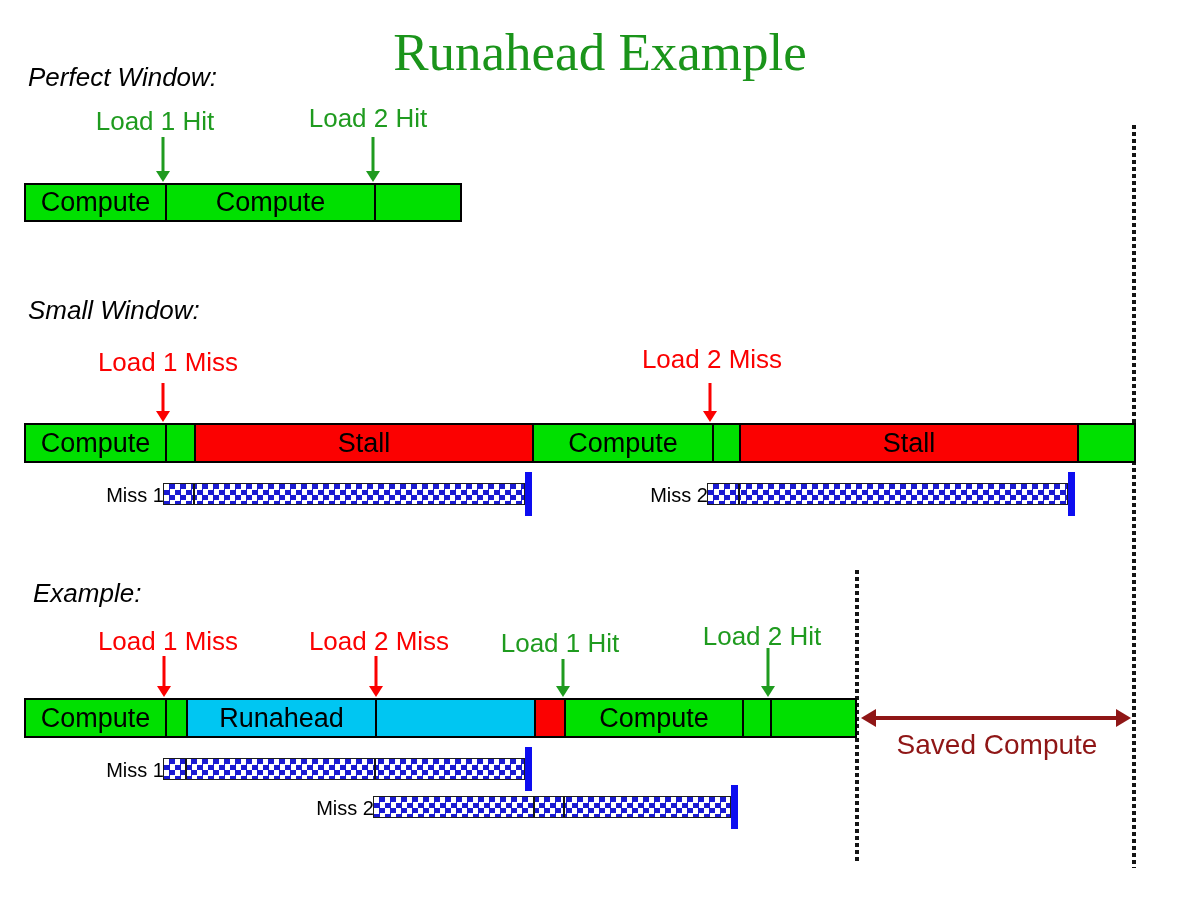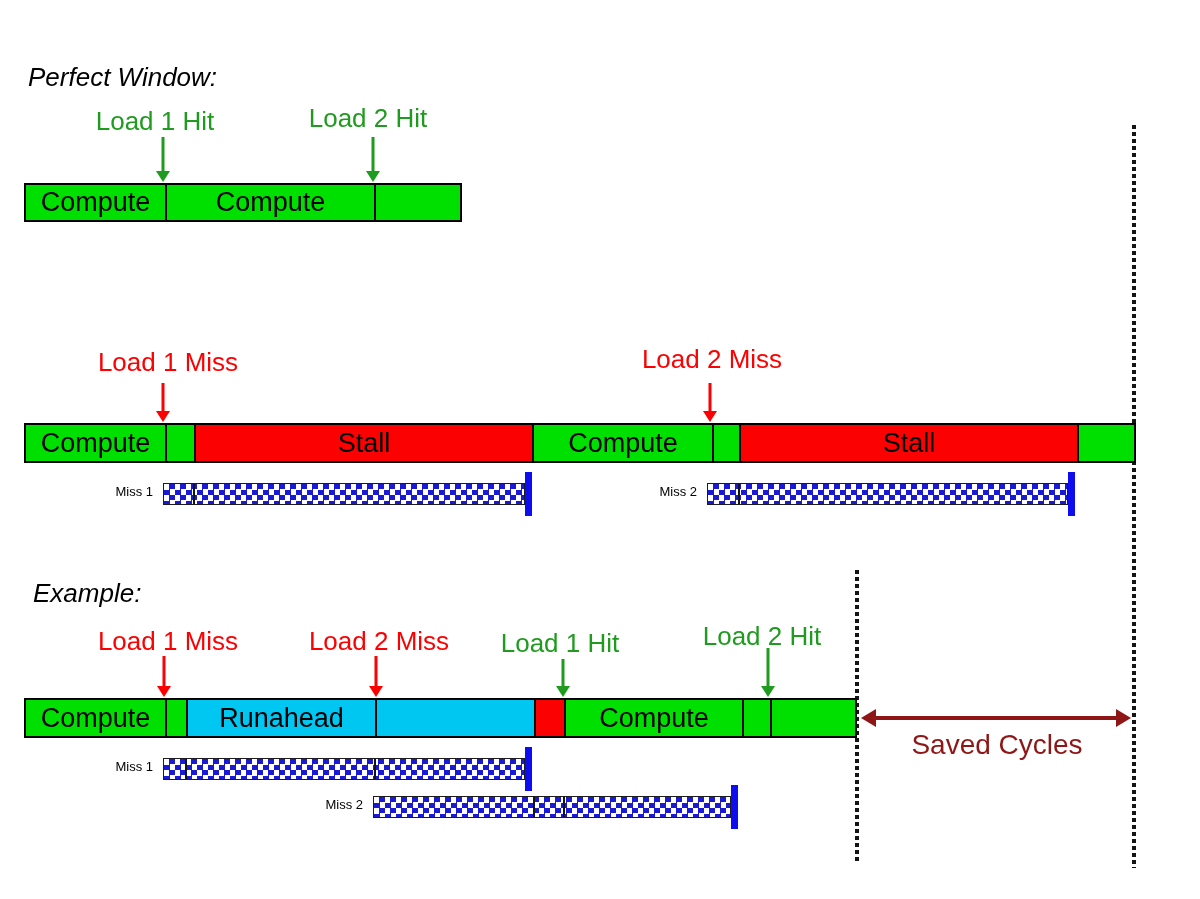--- a/index.html
+++ b/index.html
@@ -18,50 +18,52 @@
   .arrow { position:absolute; width:14px; }
   .arrow-line { position:absolute; left:50%; transform:translateX(-50%); top:0; width:3px; }
   .arrow-head { position:absolute; bottom:0; left:0; width:0; height:0;
     border-left:7px solid transparent; border-right:7px solid transparent; }
   .bar { position:absolute; border:2px solid #000; overflow:hidden; background:#fff; }
   .seg { position:absolute; top:0; bottom:0; display:flex; align-items:center;
     justify-content:center; font-size:27px; white-space:nowrap; }
   .missbar { position:absolute; height:22px; border:1px solid #1c1c1c; }
   .tick { position:absolute; top:0; bottom:0; width:2px; background:#141414; }
   .cap { position:absolute; width:7px; height:44px; }
-  .misslab { position:absolute; font-size:13px; white-space:nowrap; transform:translateX(-100%); }
+  .misslab { position:absolute; font-size:20px; white-space:nowrap; transform:translateX(-100%);margin-left:11px; }
   .vdots { position:absolute; width:4px; }
   .dblarrow { position:absolute; height:18px; }
   .dbl-line { position:absolute; top:7px; height:4px; left:12px; right:12px; }
   .dbl-head { position:absolute; top:0; width:0; height:0;
     border-top:9px solid transparent; border-bottom:9px solid transparent; }
   .sc-label { position:absolute; font-size:28px; white-space:nowrap; transform:translateX(-50%); }
 </style>
 </head>
 <body>
 
 <div id="canvas">
+  <div class="title" style="color: rgb(26, 148, 26);">Runahead Example</div>
 <div class="vdots" style="left: 855px; top: 570px; height: 293px; background-image: repeating-linear-gradient(rgb(20, 20, 20) 0px, rgb(20, 20, 20) 4px, transparent 4px, transparent 7px);"></div>
     <div class="vdots" style="left: 1132px; top: 125px; height: 743px; background-image: repeating-linear-gradient(rgb(20, 20, 20) 0px, rgb(20, 20, 20) 4px, transparent 4px, transparent 7px);"></div>
     <div class="seclab" style="left: 28px; top: 62px;">Perfect Window:</div>
     <div class="loadlab" style="left: 155px; top: 106px; color: rgb(31, 155, 31);">Load 1 Hit</div>
     <div class="arrow" style="left: 156px; top: 137px; height: 45px;">
       <div class="arrow-line" style="background: rgb(31, 155, 31); height: 35px;"></div>
       <div class="arrow-head" style="border-top: 11px solid rgb(31, 155, 31);"></div>
     </div>
     <div class="loadlab" style="left: 368px; top: 103px; color: rgb(31, 155, 31);">Load 2 Hit</div>
     <div class="arrow" style="left: 366px; top: 137px; height: 45px;">
       <div class="arrow-line" style="background: rgb(31, 155, 31); height: 35px;"></div>
       <div class="arrow-head" style="border-top: 11px solid rgb(31, 155, 31);"></div>
     </div>
     <div class="bar" style="left: 24px; top: 183px; width: 438px; height: 39px;">
       <div class="seg" style="left: 0px; width: 139px; background: rgb(0, 224, 0);">Compute</div>
       <div class="seg" style="left: 139px; width: 209px; background: rgb(0, 224, 0); border-left: 2px solid rgb(0, 0, 0);">Compute</div>
       <div class="seg" style="left: 348px; width: 90px; background: rgb(0, 224, 0); border-left: 2px solid rgb(0, 0, 0);"></div>
     </div>
+    <div class="seclab" style="left: 28px; top: 295px;">Small Window:</div>
     <div class="loadlab" style="left: 168px; top: 347px; color: rgb(251, 1, 1);">Load 1 Miss</div>
     <div class="arrow" style="left: 156px; top: 383px; height: 39px;">
       <div class="arrow-line" style="background: rgb(251, 1, 1); height: 29px;"></div>
       <div class="arrow-head" style="border-top: 11px solid rgb(251, 1, 1);"></div>
     </div>
     <div class="loadlab" style="left: 712px; top: 344px; color: rgb(251, 1, 1);">Load 2 Miss</div>
     <div class="arrow" style="left: 703px; top: 383px; height: 39px;">
       <div class="arrow-line" style="background: rgb(251, 1, 1); height: 29px;"></div>
       <div class="arrow-head" style="border-top: 11px solid rgb(251, 1, 1);"></div>
     </div>
@@ -125,14 +127,14 @@
     <div class="missbar" style="left: 373px; top: 796px; width: 358px; background: repeating-conic-gradient(rgb(26, 26, 210) 0%, rgb(26, 26, 210) 25%, rgb(255, 255, 255) 0%, rgb(255, 255, 255) 50%) 0% 0% / 11px 11px;">
       <div class="tick" style="left: 159px;"></div>
       <div class="tick" style="left: 189px;"></div>
     </div>
     <div class="cap" style="left: 731px; top: 785px; background: rgb(13, 13, 240);"></div>
     <div class="dblarrow" style="left: 861px; top: 709px; width: 270px;">
       <div class="dbl-line" style="background: rgb(143, 22, 22);"></div>
       <div class="dbl-head" style="left: 0px; border-right: 15px solid rgb(143, 22, 22);"></div>
       <div class="dbl-head" style="right: 0px; border-left: 15px solid rgb(143, 22, 22);"></div>
     </div>
-    <div class="sc-label" style="left: 997px; top: 729px; color: rgb(143, 22, 22);">Saved Cycles</div>
+    <div class="sc-label" style="left: 997px; top: 729px; color: rgb(143, 22, 22);">Saved Compute</div>
   </div>
 
 </body></html>

